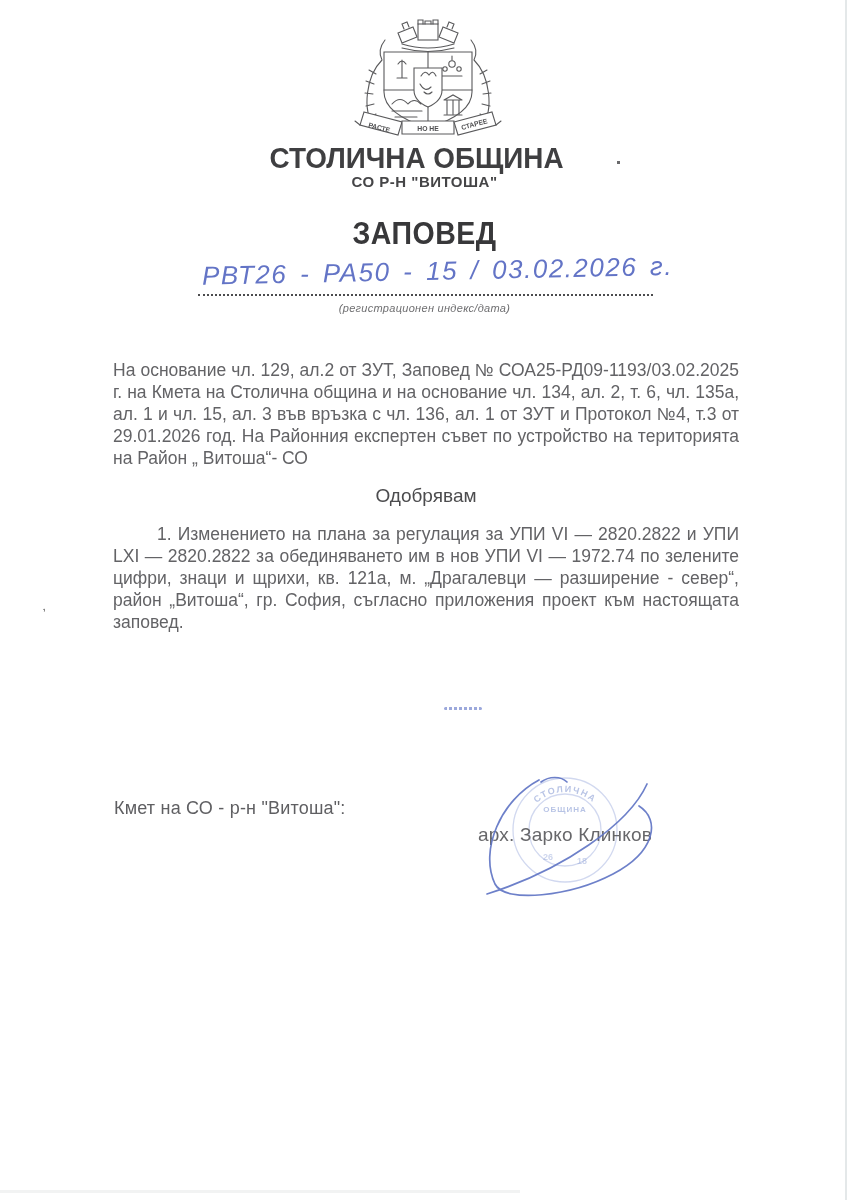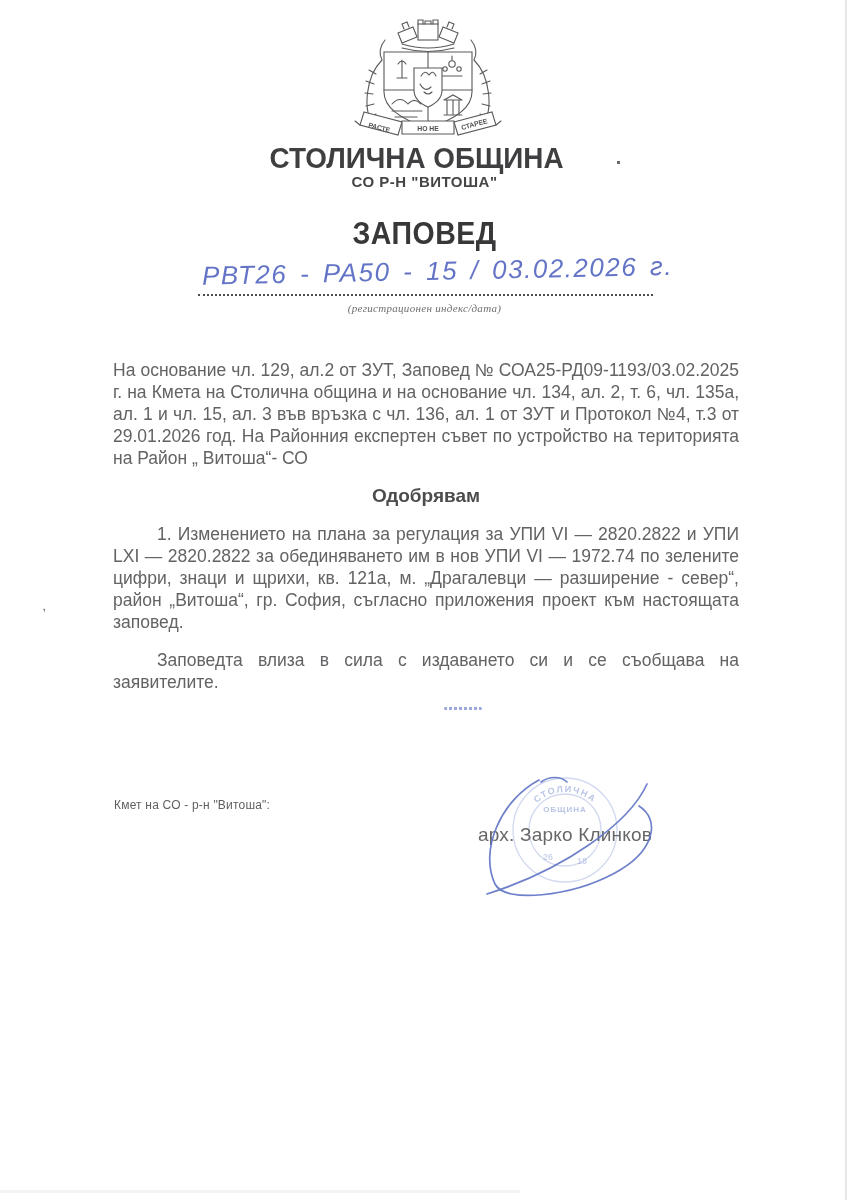--- a/index.html
+++ b/index.html
@@ -35,42 +35,42 @@
   
   .reg-zone{position:absolute;left:198px;top:254px;width:460px;height:55px;}
   .reg-hand{
     position:absolute;left:4px;top:2px;width:452px;
     font-style:italic;font-size:26px;letter-spacing:1.5px;word-spacing:4px;
     color:#6374c6;transform:rotate(-1.2deg);white-space:nowrap;
   }
   .reg-dots{position:absolute;left:0;top:40px;width:455px;border-bottom:2px dotted #4c4c4e;}
   .reg-caption{
     position:absolute;left:0;right:0;top:302px;text-align:center;
-    font-size:11px;font-style:italic;color:#6e6e70;letter-spacing:0.3px;font-family:Liberation Serif, serif;
+    font-size:11px;font-style:italic;color:#6e6e70;letter-spacing:0.3px;
   }
   
   .body-block{
     position:absolute;left:97px;top:343px;width:658px;
     font-size:17.5px;line-height:22px;text-align:justify;color:#636366;
   }
   .body-block p{margin:16px;}
   .indented{text-indent:44px;}
   .approval{
-    display:block;text-align:center;font-weight:bold;font-size:19px;color:#4c4c4e;
+    display:block;text-align:center;font-weight:normal;font-size:19px;color:#4c4c4e;
     margin-top:31px;margin-bottom:8px;text-indent:0;
   }
   .squiggle{
     position:absolute;left:444px;top:707px;width:38px;height:3px;
     background:repeating-linear-gradient(90deg,#7b8cd0 0 3px,transparent 3px 5px);
     opacity:0.75;border-radius:2px;
   }
   
   .kmet-label{
     position:absolute;left:114px;top:798px;
-    font-size:12px;color:#5f5f62;letter-spacing:0.2px;
+    font-size:18px;color:#5f5f62;letter-spacing:0.2px;
   }
   .sig-group{position:absolute;left:443px;top:768px;width:244px;height:140px;}
   .stamp-svg,.sig-svg{position:absolute;left:0;top:0;width:244px;height:140px;}
   .signer-name{
     position:absolute;left:8px;top:56px;width:228px;text-align:center;
     font-size:19px;color:#67676a;letter-spacing:0.2px;white-space:nowrap;
   }
 </style>
 </head>
 <body>
@@ -132,21 +132,20 @@
   <div class="reg-zone">
     <div class="reg-dots"></div>
     <div class="reg-hand">РВТ26 - РА50 - 15 / 03.02.2026 г.</div>
   </div>
   <div class="reg-caption">(регистрационен индекс/дата)</div>
 
   <div class="body-block">
     <p>На основание чл. 129, ал.2 от ЗУТ, Заповед № СОА25-РД09-1193/03.02.2025 г. на Кмета на Столична община и на основание чл. 134, ал. 2, т. 6, чл. 135а, ал. 1 и чл. 15, ал. 3 във връзка с чл. 136, ал. 1 от ЗУТ и Протокол №4, т.3 от 29.01.2026 год. На Районния експертен съвет по устройство на територията на Район „ Витоша“- СО</p>
     <p class="approval">Одобрявам</p>
     <p class="indented">1. Изменението на плана за регулация за УПИ VI — 2820.2822 и УПИ LXI — 2820.2822 за обединяването им в нов УПИ VI — 1972.74 по зелените цифри, знаци и щрихи, кв. 121а, м. „Драгалевци — разширение - север“, район „Витоша“, гр. София, съгласно приложения проект към настоящата заповед.</p>
-    <p class="indented">Заповедта влиза в сила с издаването си и се съобщава на заявителите.</p>
   </div>
   <div class="squiggle"></div>
 
   <div class="kmet-label">Кмет на СО - р-н "Витоша":</div>
 
   <div class="sig-group">
 
     <svg class="stamp-svg" viewBox="0 0 244 140">
       <defs>
         <path id="arcTop" d="M80,66 A42,42 0 0 1 164,66"></path>

